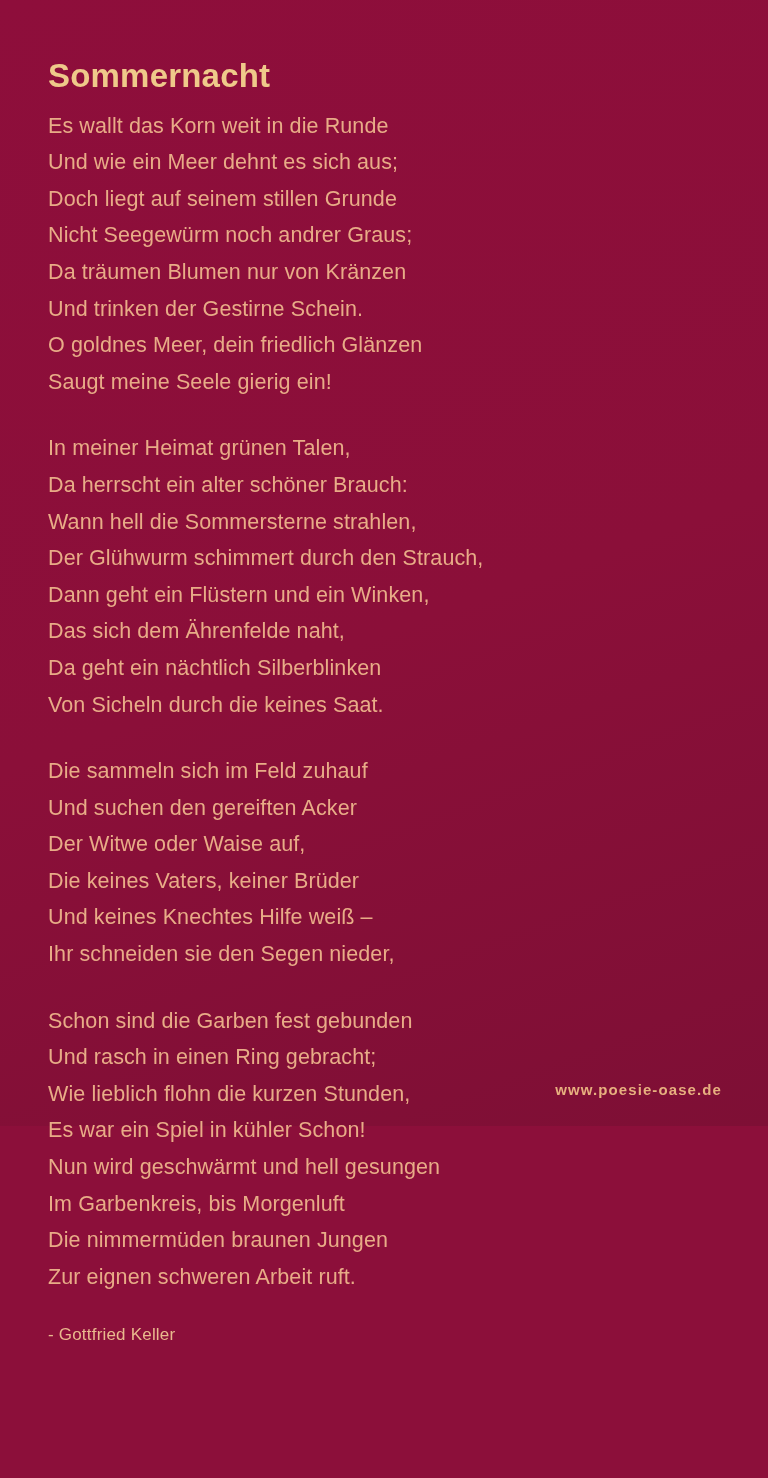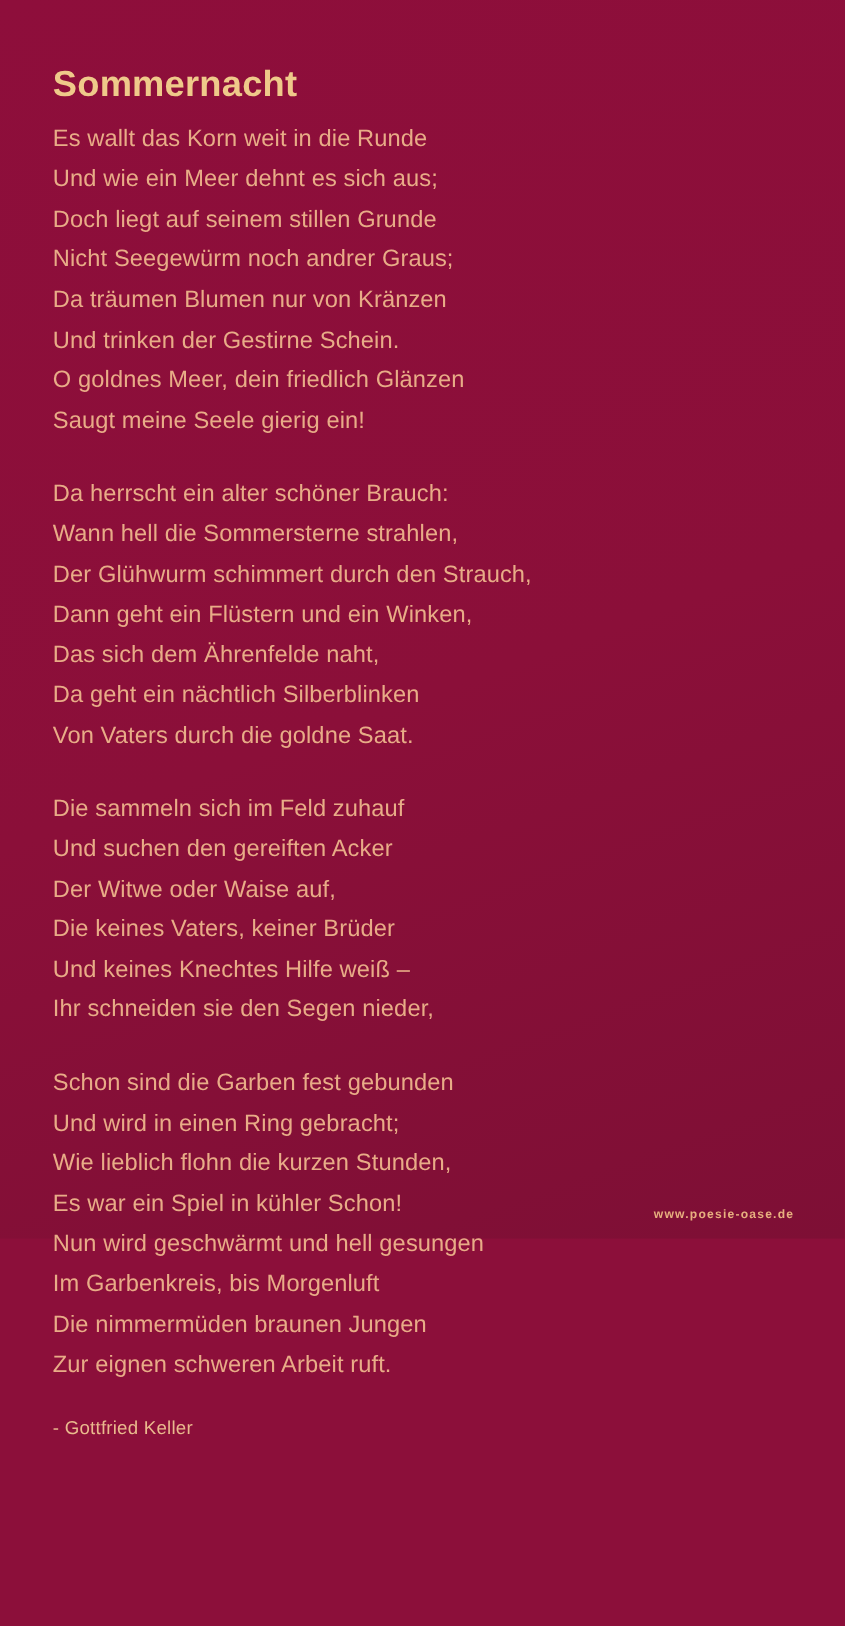--- a/index.html
+++ b/index.html
@@ -44,23 +44,23 @@
   }
   .poem-author {
     color: #e9b98d;
     font-size: 17px;
     margin-top: 8px;
     letter-spacing: 0.2px;
   }
   .site-credit {
     position: absolute;
     right: 46px;
-    bottom: 16px;
+    bottom: 28px;
     color: #e7b07f;
-    font-size: 11px;
+    font-size: 15px;
     font-weight: 700;
     letter-spacing: 1.1px;
   }
 </style>
 </head>
 <body>
 
 <div class="poem-card">
   <h1 class="poem-title">Sommernacht</h1>
 
@@ -70,41 +70,42 @@
       <div class="line">Und wie ein Meer dehnt es sich aus;</div>
       <div class="line">Doch liegt auf seinem stillen Grunde</div>
       <div class="line">Nicht Seegewürm noch andrer Graus;</div>
       <div class="line">Da träumen Blumen nur von Kränzen</div>
       <div class="line">Und trinken der Gestirne Schein.</div>
       <div class="line">O goldnes Meer, dein friedlich Glänzen</div>
       <div class="line">Saugt meine Seele gierig ein!</div>
     </div>
 
     <div class="stanza">
+      <div class="line">In meiner Heimat grünen Talen,</div>
       <div class="line">Da herrscht ein alter schöner Brauch:</div>
       <div class="line">Wann hell die Sommersterne strahlen,</div>
       <div class="line">Der Glühwurm schimmert durch den Strauch,</div>
       <div class="line">Dann geht ein Flüstern und ein Winken,</div>
       <div class="line">Das sich dem Ährenfelde naht,</div>
       <div class="line">Da geht ein nächtlich Silberblinken</div>
-      <div class="line">Von Vaters durch die goldne Saat.</div>
+      <div class="line">Von Sicheln durch die keines Saat.</div>
     </div>
 
     <div class="stanza">
       <div class="line">Die sammeln sich im Feld zuhauf</div>
       <div class="line">Und suchen den gereiften Acker</div>
       <div class="line">Der Witwe oder Waise auf,</div>
       <div class="line">Die keines Vaters, keiner Brüder</div>
       <div class="line">Und keines Knechtes Hilfe weiß –</div>
       <div class="line">Ihr schneiden sie den Segen nieder,</div>
     </div>
 
     <div class="stanza">
       <div class="line">Schon sind die Garben fest gebunden</div>
-      <div class="line">Und wird in einen Ring gebracht;</div>
+      <div class="line">Und rasch in einen Ring gebracht;</div>
       <div class="line">Wie lieblich flohn die kurzen Stunden,</div>
       <div class="line">Es war ein Spiel in kühler Schon!</div>
       <div class="line">Nun wird geschwärmt und hell gesungen</div>
       <div class="line">Im Garbenkreis, bis Morgenluft</div>
       <div class="line">Die nimmermüden braunen Jungen</div>
       <div class="line">Zur eignen schweren Arbeit ruft.</div>
     </div>
   </div>
 
   <div class="poem-author">- Gottfried Keller</div>

